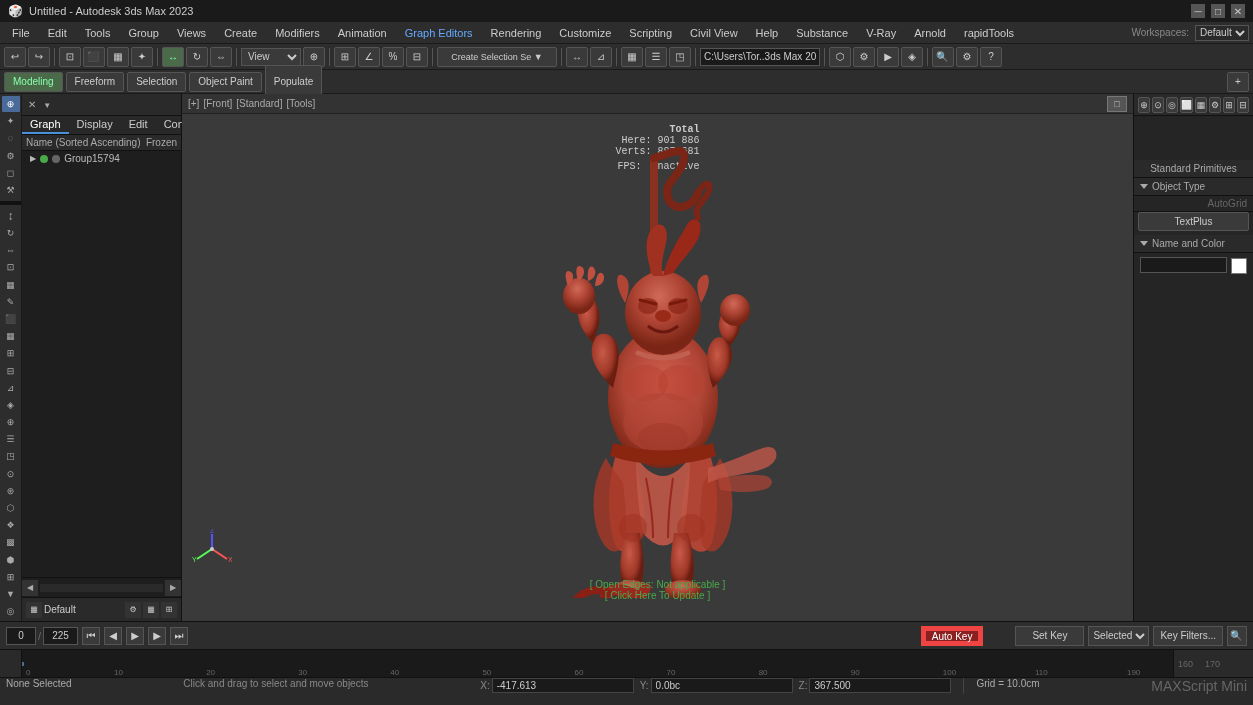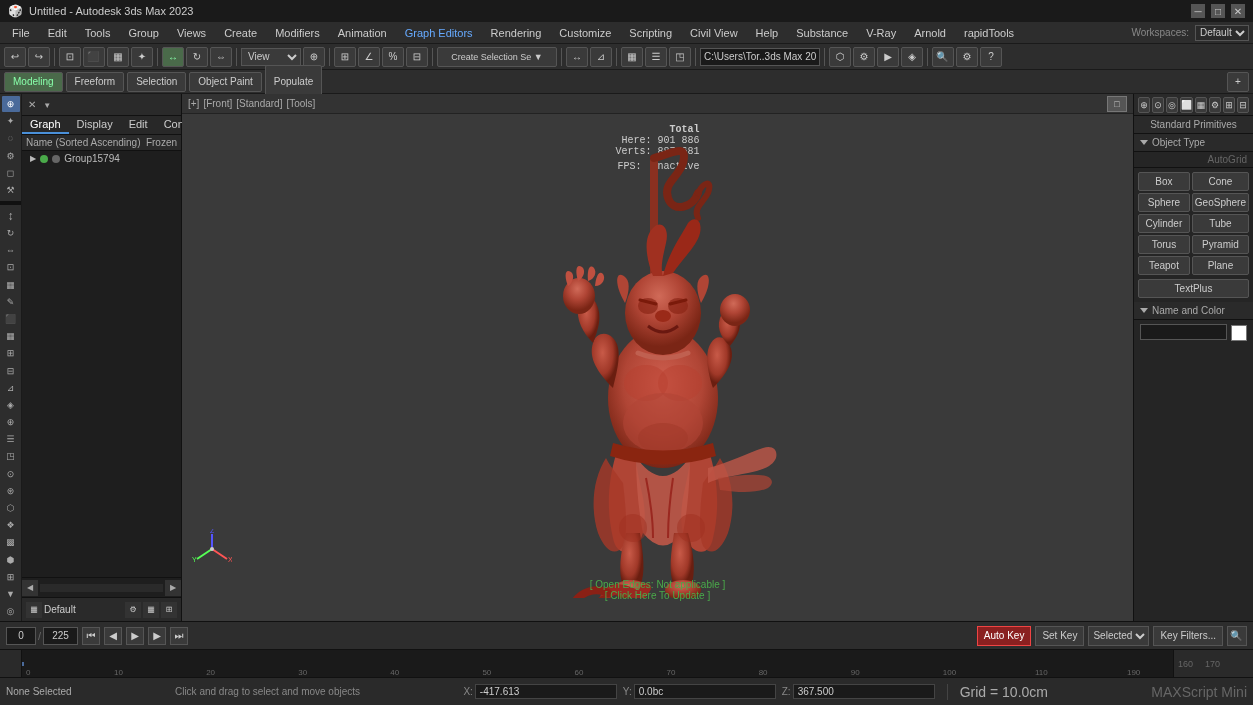--- a/index.html
+++ b/index.html
@@ -346,21 +346,21 @@
       flex: 1;
       height: 100%;
       background: #1a1a1a;
       position: relative;
       overflow: hidden;
     }
     #status-bar {
       height: 28px;
       background: #2a2a2a;
       display: flex;
-      align-items: center;
+      align-items: flex-start;
       padding: 0 6px;
       gap: 8px;
       border-top: 1px solid #111;
       font-size: 10px;
       color: #aaa;
     }
     .status-coords {
       display: flex;
       gap: 6px;
       font-size: 10px;
@@ -753,43 +753,31 @@
       <button class="tb-btn" style="width:16px;height:16px;font-size:9px;">⊕</button>
       <button class="tb-btn" style="width:16px;height:16px;font-size:9px;">⊙</button>
       <button class="tb-btn" style="width:16px;height:16px;font-size:9px;">◎</button>
       <button class="tb-btn" style="width:16px;height:16px;font-size:9px;">⬜</button>
       <button class="tb-btn" style="width:16px;height:16px;font-size:9px;">▦</button>
       <button class="tb-btn" style="width:16px;height:16px;font-size:9px;">⚙</button>
       <button class="tb-btn" style="width:16px;height:16px;font-size:9px;">⊞</button>
       <button class="tb-btn" style="width:16px;height:16px;font-size:9px;">⊟</button>
     </div>
 
-    <div style="font-size:10px;color:#aaa;padding:3px 6px;background:#2a2a2a;border-bottom:1px solid #111;text-align:center;">
+    <div style="font-size:10px;color:#aaa;padding:3px 6px;background:#2a2a2a;border-bottom:1px solid #111;text-align:center;margin-top:44px;">
       Standard Primitives
     </div>
 
     <div class="right-section-header">
       <div class="rsh-triangle"></div>
       <span>Object Type</span>
     </div>
 
     <div class="autogrid-label">AutoGrid</div>
 
-    <div class="prim-grid">
-      <button class="prim-btn">Box</button>
-      <button class="prim-btn">Cone</button>
-      <button class="prim-btn">Sphere</button>
-      <button class="prim-btn">GeoSphere</button>
-      <button class="prim-btn">Cylinder</button>
-      <button class="prim-btn">Tube</button>
-      <button class="prim-btn">Torus</button>
-      <button class="prim-btn">Pyramid</button>
-      <button class="prim-btn">Teapot</button>
-      <button class="prim-btn">Plane</button>
-    </div>
     <div style="padding:0 4px 4px 4px;">
       <button class="prim-btn" style="width:100%;">TextPlus</button>
     </div>
 
     <div class="right-section-header">
       <div class="rsh-triangle"></div>
       <span>Name and Color</span>
     </div>
     <div class="name-color-section">
       <div style="display:flex;align-items:center;gap:4px;">
@@ -811,22 +799,22 @@
       <input type="text" value="225" style="width: 35px; height: 18px; background: rgb(26, 26, 26); border: 1px solid rgb(85, 85, 85); color: rgb(204, 204, 204); font-size: 10px; text-align: center;">
     </div>
 
     <button class="play-btn">⏮</button>
     <button class="play-btn">◀</button>
     <button class="play-btn">▶</button>
     <button class="play-btn">▶</button>
     <button class="play-btn">⏭</button>
     <div style="flex:1;"></div>
 
-    <button style="height:20px;padding:0 6px;background:#8a2020;border:1px solid #ef4444;color:#fff;font-size:10px;cursor:pointer;">Auto Key</button>
-    <button style="height:20px;padding:0 6px;background:#3a3a3a;border:1px solid #555;color:#ccc;font-size:10px;cursor:pointer;">Set Key</button>
+    <button style="height:20px;padding:0 6px;background:#8a2020;border:5px solid #ef4444;color:#fff;font-size:10px;cursor:pointer;">Auto Key</button>
+    <button style="height:20px;padding:0 16px;background:#3a3a3a;border:1px solid #555;color:#ccc;font-size:10px;cursor:pointer;margin-left:28px;">Set Key</button>
     <select style="height:20px;background:#3a3a3a;border:1px solid #555;color:#ccc;font-size:10px;">
       <option>Selected</option>
     </select>
     <button style="height:20px;padding:0 6px;background:#3a3a3a;border:1px solid #555;color:#ccc;font-size:10px;cursor:pointer;">Key Filters...</button>
     <button style="height:20px;width:20px;background:#3a3a3a;border:1px solid #555;color:#ccc;font-size:10px;cursor:pointer;">🔍</button>
   </div>
 
   <div id="timeline">
     <div style="width:22px;height:100%;background:#2a2a2a;border-right:1px solid #111;"></div>
     <div id="timeline-ruler">
@@ -870,20 +858,20 @@
       <div class="status-coord-item">
         <span class="coord-label">Y:</span>
         <input class="coord-val" type="text" value="0.0bc" style="">
       </div>
       <div class="status-coord-item">
         <span class="coord-label">Z:</span>
         <input class="coord-val" type="text" value="367.500" style="">
       </div>
     </div>
     <div style="width:1px;height:16px;background:#444;margin:0 4px;"></div>
-    <span style="font-size:14px;color:#aaa;">Grid = 10.0cm</span>
+    <span style="font-size:10px;color:#aaa;">Grid = 10.0cm</span>
     <div style="flex:1;"></div>
 
     <div style="display:flex;align-items:center;gap:2px;">
       <span style="font-size:14px;color:#666;">MAXScript Mini</span>
     </div>
   </div>
 </div>
 
 </body></html>

